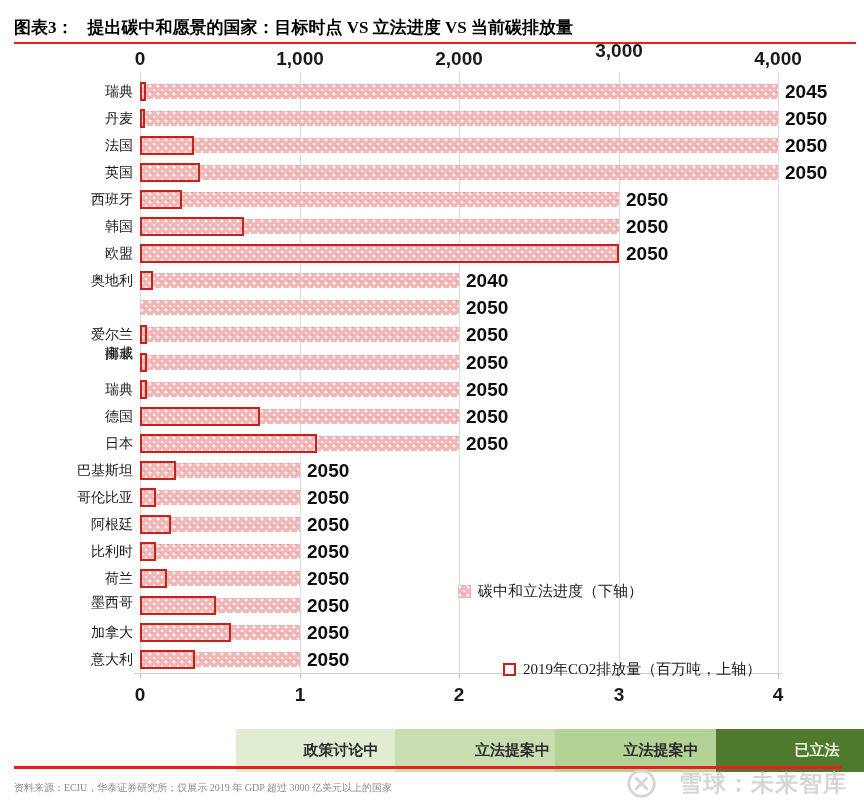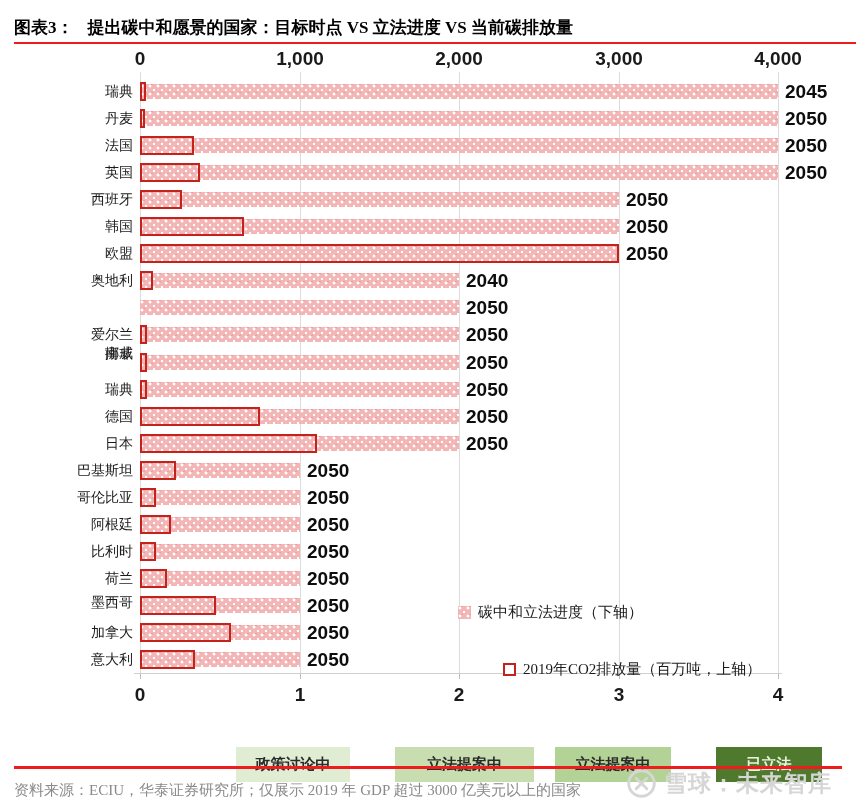--- a/index.html
+++ b/index.html
@@ -34,26 +34,26 @@
   .country-label{position:absolute;left:10px;width:123px;text-align:right;font-size:14px;
     color:#1a1a1a;font-family:"Liberation Serif",serif;z-index:4;white-space:nowrap;}
   .year-label{position:absolute;font-size:19px;font-weight:700;color:#0d0d0d;z-index:4;}
   
   .legend-item{position:absolute;left:458px;display:flex;align-items:center;gap:7px;
     font-size:15px;color:#1a1a1a;font-family:"Liberation Serif",serif;z-index:5;white-space:nowrap;}
   .swatch-hatch{width:13px;height:13px;flex:0 0 13px;}
   .swatch-outline{width:13px;height:13px;flex:0 0 13px;border:2px solid #c3231b;
     box-sizing:border-box;background:#fff;}
   
-  .status-btn{position:absolute;top:747px;height:35px;display:flex;align-items:center;
-    justify-content:center;font-size:15px;font-weight:700;font-family:"Liberation Serif",serif;}
+  .status-btn{position:absolute;top:729px;height:43px;display:flex;align-items:center;
+    justify-content:center;font-size:15px;font-weight:700;font-family:"Liberation Serif",serif;padding-left:48px;}
   
-  .source-text{left:14px;top:781px;font-size:15px;color:#8a8a8a;
+  .source-text{left:14px;top:781px;font-size:10px;color:#8a8a8a;
     font-family:"Liberation Serif",serif;white-space:nowrap;}
-  .watermark{left:626px;top:768px;display:flex;align-items:center;gap:7px;}
+  .watermark{left:626px;top:768px;display:flex;align-items:center;gap:22px;}
   .watermark-text{font-size:23px;font-weight:700;color:#d6d6d6;letter-spacing:1px;
     font-family:"Liberation Serif",serif;white-space:nowrap;}
 </style>
 </head>
 <body>
 
 <div class="abs title-row">
   <span class="title-tag">图表3：</span><span>提出碳中和愿景的国家：目标时点 VS 立法进度 VS 当前碳排放量</span>
 </div>
 <div class="abs rule-top"></div>
@@ -66,21 +66,21 @@
     <div class="grid-vline" style="position: absolute; left: 300px; top: 72px; height: 601px;"></div>
     <div class="grid-tick" style="position: absolute; left: 300px; top: 673px; height: 6px;"></div>
     <div class="axis-label" style="left: 260px; top: 48px; width: 80px;">1,000</div>
     <div class="axis-label" style="left: 260px; top: 684px; width: 80px;">1</div>
     <div class="grid-vline" style="position: absolute; left: 459px; top: 72px; height: 601px;"></div>
     <div class="grid-tick" style="position: absolute; left: 459px; top: 673px; height: 6px;"></div>
     <div class="axis-label" style="left: 419px; top: 48px; width: 80px;">2,000</div>
     <div class="axis-label" style="left: 419px; top: 684px; width: 80px;">2</div>
     <div class="grid-vline" style="position: absolute; left: 619px; top: 72px; height: 601px;"></div>
     <div class="grid-tick" style="position: absolute; left: 619px; top: 673px; height: 6px;"></div>
-    <div class="axis-label" style="left: 579px; top: 48px; width: 80px;">3,000</div>
+    <div class="axis-label" style="left: 579px; top: 40px; width: 80px;">3,000</div>
     <div class="axis-label" style="left: 579px; top: 684px; width: 80px;">3</div>
     <div class="grid-vline" style="position: absolute; left: 778px; top: 72px; height: 601px;"></div>
     <div class="grid-tick" style="position: absolute; left: 778px; top: 673px; height: 6px;"></div>
     <div class="axis-label" style="left: 738px; top: 48px; width: 80px;">4,000</div>
     <div class="axis-label" style="left: 738px; top: 684px; width: 80px;">4</div>
     <div class="country-label" style="top: 83px;">瑞典</div>
     <div class="progress-bar hatch" style="left: 140px; top: 84px; width: 638px;"></div>
     <div class="co2-bar" style="left: 140px; top: 82px; width: 6px;"></div>
     <div class="year-label" style="left: 785px; top: 81px;">2045</div>
     <div class="country-label" style="top: 110.05px;">丹麦</div>
@@ -162,21 +162,21 @@
     <div class="progress-bar hatch" style="left: 140px; top: 625px; width: 160px;"></div>
     <div class="co2-bar" style="left: 140px; top: 623px; width: 91px;"></div>
     <div class="year-label" style="left: 307px; top: 622px;">2050</div>
     <div class="country-label" style="top: 651.05px;">意大利</div>
     <div class="progress-bar hatch" style="left: 140px; top: 652.05px; width: 160px;"></div>
     <div class="co2-bar" style="left: 140px; top: 650.05px; width: 55px;"></div>
     <div class="year-label" style="left: 307px; top: 649.05px;">2050</div>
   </div>
 <div class="abs plot-baseline"></div>
 
-<div class="legend-item" style="top:603px;">
+<div class="legend-item" style="top:582px;">
   <span class="swatch-hatch hatch"></span>
   <span>碳中和立法进度（下轴）</span>
 </div>
 <div class="legend-item" style="top:660px;padding-left:45px;">
   <span class="swatch-outline"></span>
   <span>2019年CO2排放量（百万吨，上轴）</span>
 </div>
 
 <div id="status-row">
     <div class="status-btn" style="left: 236px; width: 114px; background: rgb(224, 237, 210); color: rgb(43, 43, 43);">政策讨论中</div>

